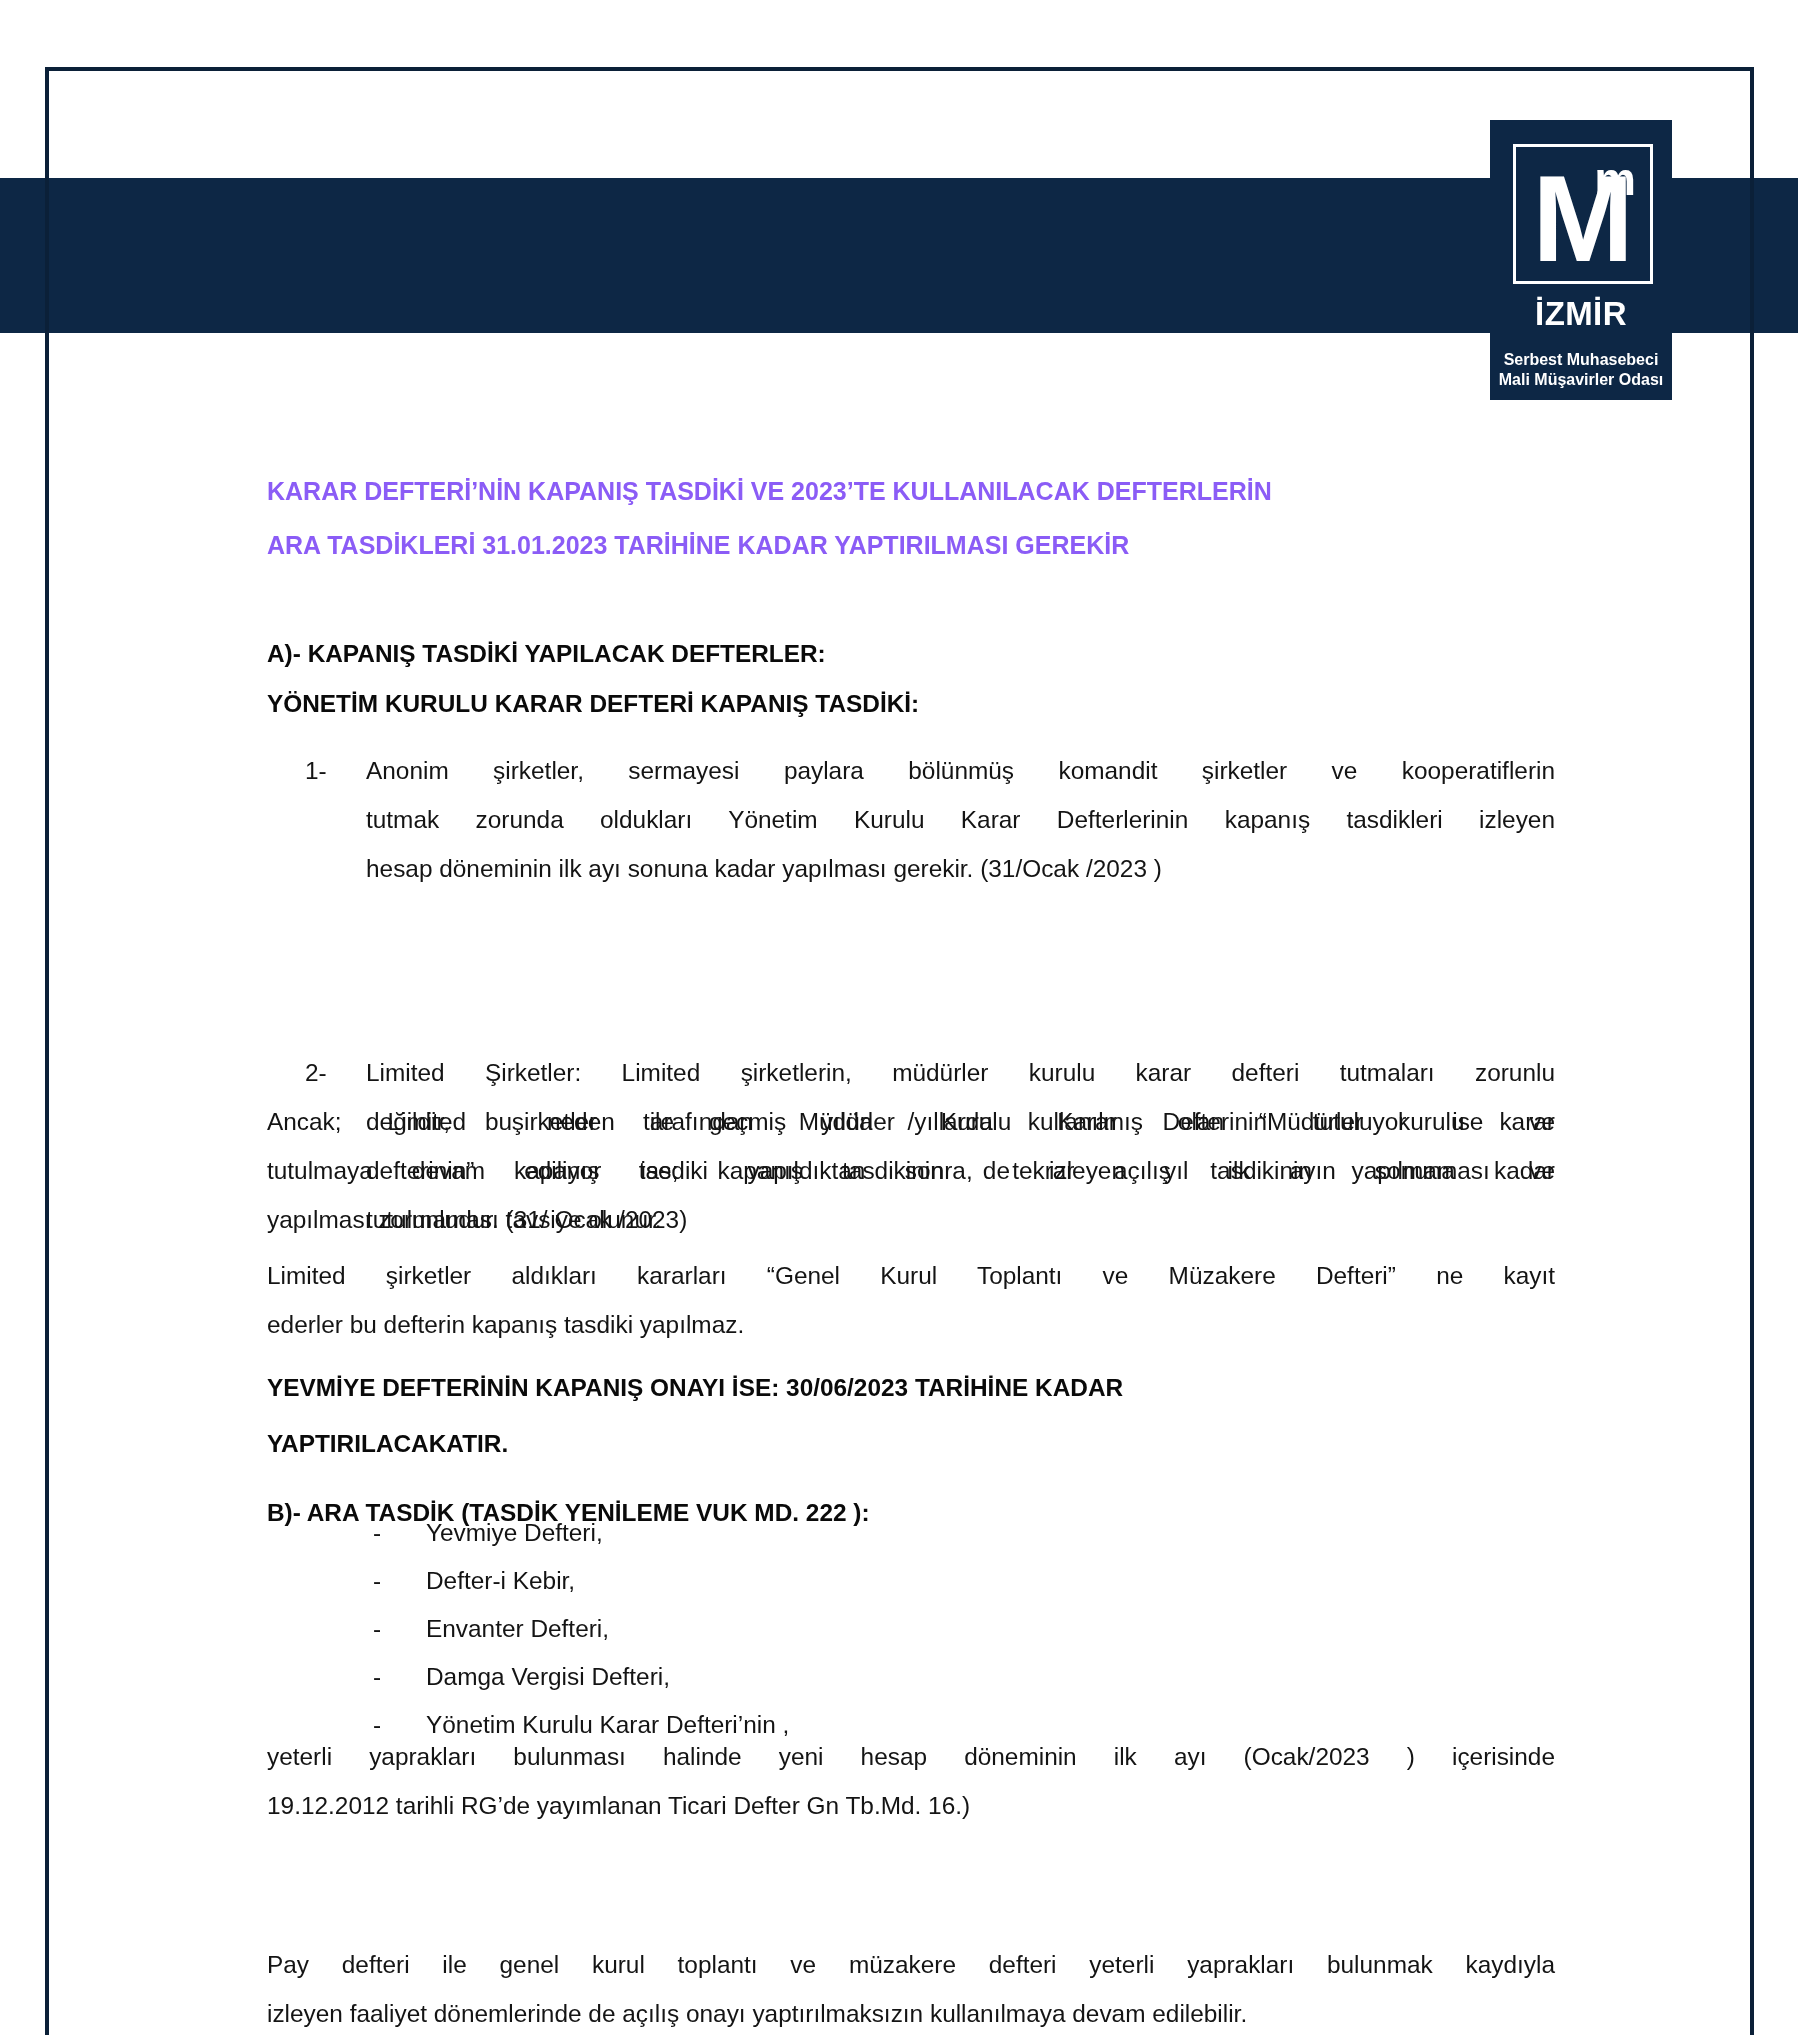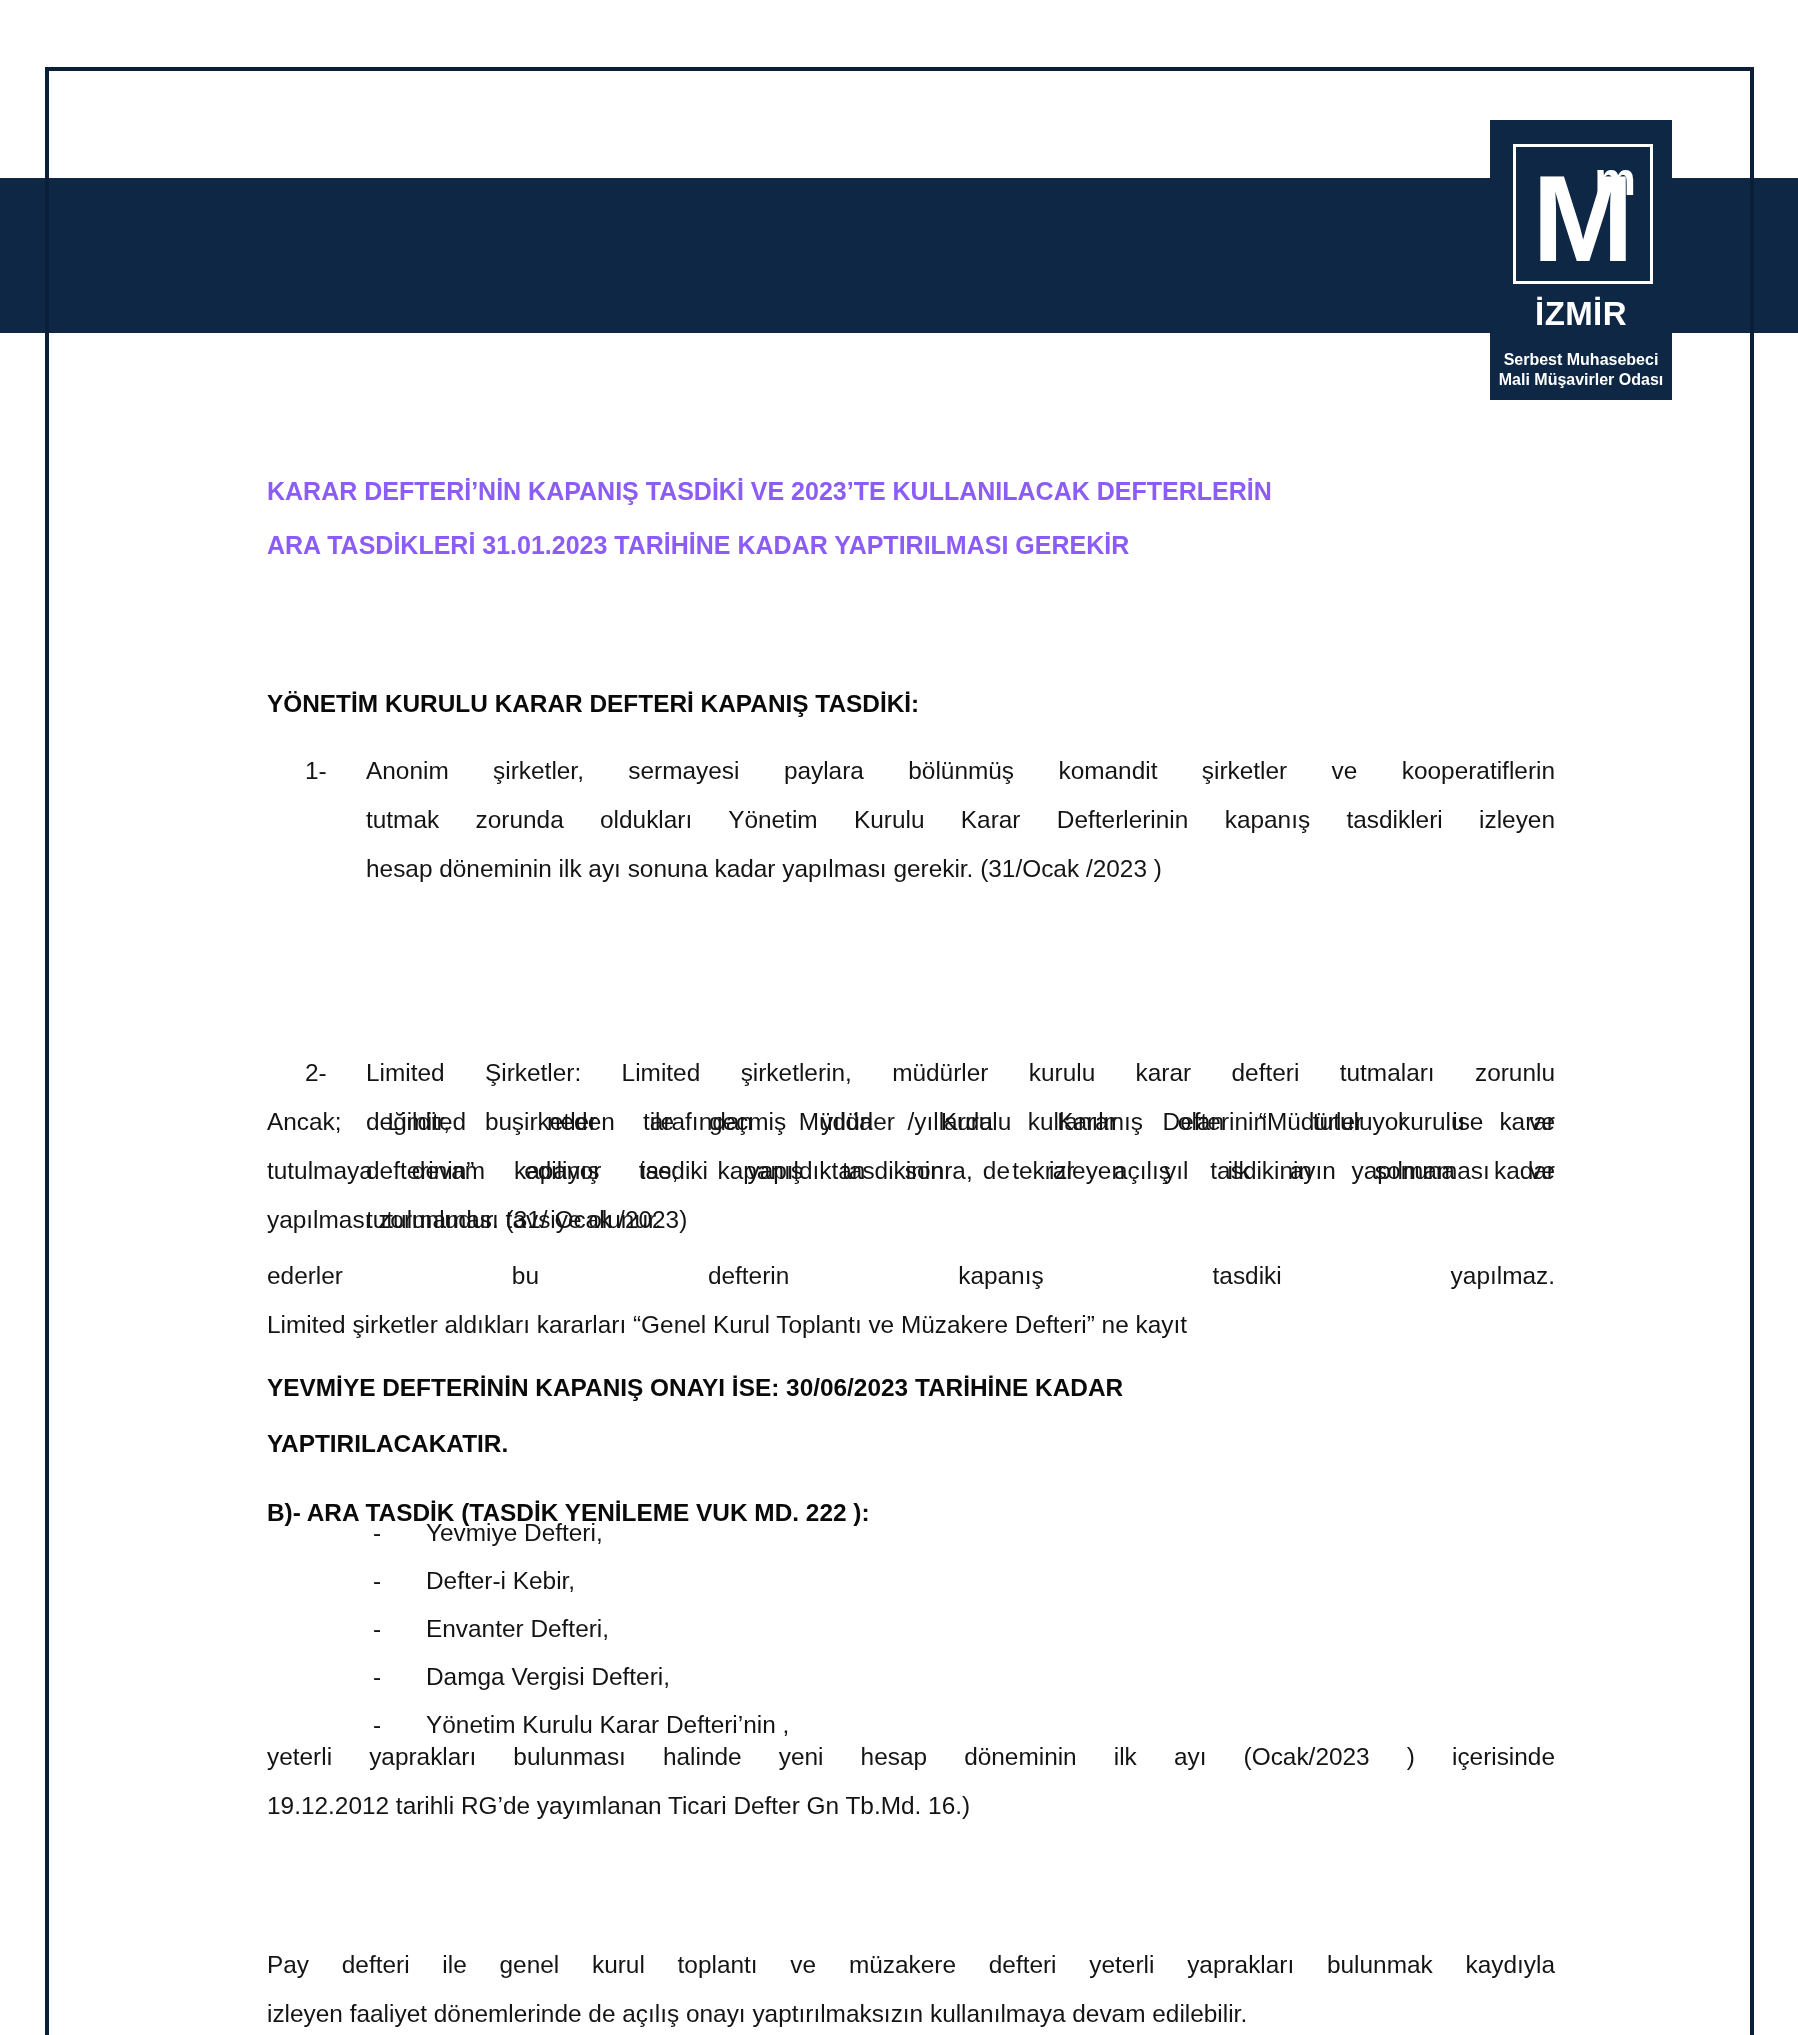--- a/index.html
+++ b/index.html
@@ -104,20 +104,23 @@
     </div>
   </div>
 
   <div class="content">
 
     <div class="blk title">
         <div class="ln">KARAR DEFTERİ’NİN KAPANIŞ TASDİKİ VE 2023’TE KULLANILACAK DEFTERLERİN</div>
         <div class="ln">ARA TASDİKLERİ 31.01.2023 TARİHİNE KADAR YAPTIRILMASI GEREKİR</div>
       </div>
 
+    <div class="blk h-a body-size bold">
+      <div class="ln">A)- KAPANIŞ TASDİKİ YAPILACAK DEFTERLER:</div>
+    </div>
 
     <div class="blk h-yon body-size bold">
       <div class="ln">YÖNETİM KURULU KARAR DEFTERİ KAPANIŞ TASDİKİ:</div>
     </div>
 
     <div class="blk item1 item body-size just">
       <span class="marker">1-</span>
       <div>
           <div class="ln">Anonim şirketler, sermayesi paylara bölünmüş komandit şirketler ve kooperatiflerin</div>
           <div class="ln">tutmak zorunda oldukları Yönetim Kurulu Karar Defterlerinin kapanış tasdikleri izleyen</div>
@@ -135,22 +138,22 @@
         </div>
     </div>
 
     <div class="blk p-ancak body-size just">
         <div class="ln">Ancak; Limited şirketler tarafından Müdürler Kurulu Karar Defterinin tutuluyor ise ve</div>
         <div class="ln">tutulmaya devam ediliyor ise; kapanış tasdikinin de izleyen yıl ilk ayın sonuna kadar</div>
         <div class="ln">yapılması zorunludur. (31/ Ocak /2023)</div>
       </div>
 
     <div class="blk p-limited body-size just">
+        <div class="ln">Limited şirketler aldıkları kararları “Genel Kurul Toplantı ve Müzakere Defteri” ne kayıt</div>
         <div class="ln">ederler bu defterin kapanış tasdiki yapılmaz.</div>
-        <div class="ln">Limited şirketler aldıkları kararları “Genel Kurul Toplantı ve Müzakere Defteri” ne kayıt</div>
       </div>
 
     <div class="blk h-yevmiye body-size bold">
         <div class="ln">YEVMİYE DEFTERİNİN KAPANIŞ ONAYI İSE: 30/06/2023 TARİHİNE KADAR</div>
         <div class="ln">YAPTIRILACAKATIR.</div>
       </div>
 
     <div class="blk h-b body-size bold">
       <div class="ln">B)- ARA TASDİK (TASDİK YENİLEME VUK MD. 222 ):</div>
     </div>

